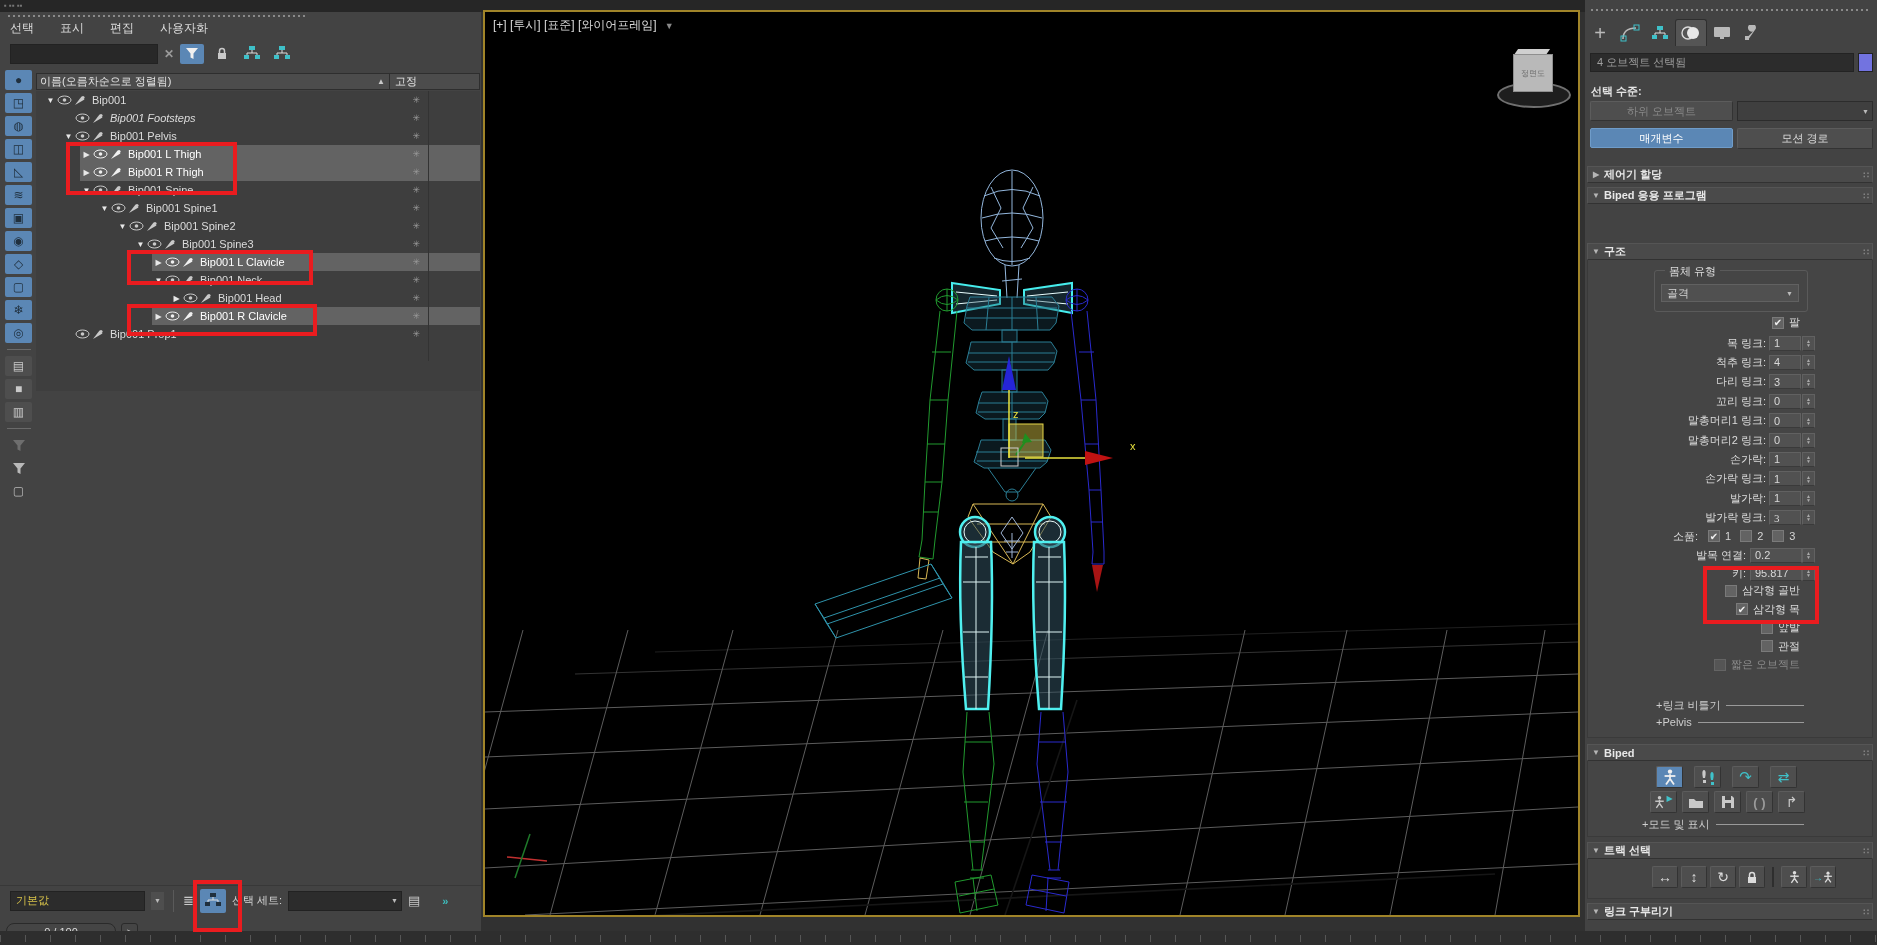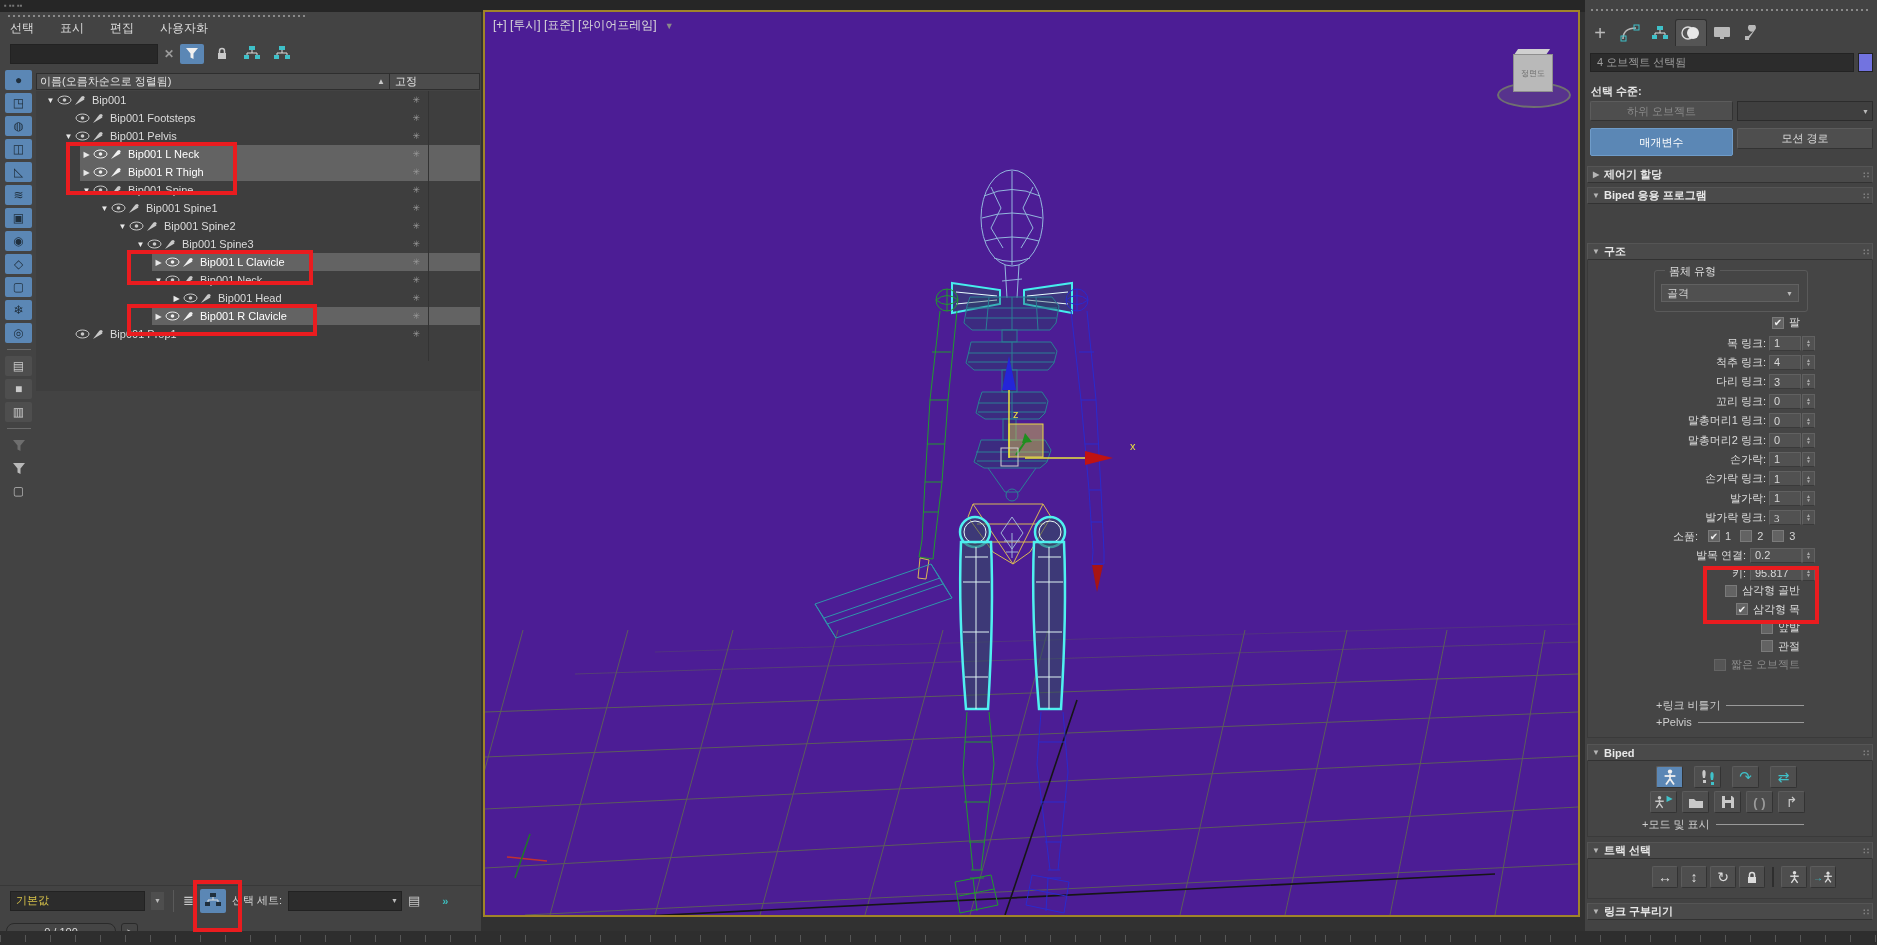--- a/index.html
+++ b/index.html
@@ -34,57 +34,57 @@
   #exp-tree{left:36px;top:79px;width:444px;height:300px;background:#3e3e3e;overflow:hidden}
   #exp-colline{left:428px;top:79px;width:1px;height:270px;background:#333}
   .trow{display:flex;align-items:center;height:18px;position:relative}
   .tindent{height:100%}
   .thl{display:flex;align-items:center;flex:1;height:100%;padding-right:4px}
   .trow.sel .thl{background:#636363;color:#fff}
   .tarrow{width:13px;font-size:8px;color:#e8e8e8;text-align:center}
   .ticon{display:flex;align-items:center;margin-right:2px}
   .tlabel{margin-left:4px;white-space:nowrap;color:#dcdcdc}
   .trow.sel .tlabel{color:#fff}
-  .tlabel.it{}
+  .tlabel.it{font-style:italic}
   .tfrozen{position:absolute;right:60px;color:#9a9a9a;font-size:9px}
   
   #exp-footer{left:0px;top:873px;width:481px;height:30px;display:flex;align-items:center;gap:6px;padding-left:10px;box-sizing:border-box;border-top:1px solid #383838}
   #preset-box{width:128px;height:18px;background:#2c2c2c;border:1px solid #222;color:#d8c34a;display:flex;align-items:center;padding-left:5px}
   .dd-arrow{width:13px;height:18px;background:#4e4e4e;color:#bbb;font-size:7px;display:flex;align-items:center;justify-content:center}
   .vsep{width:1px;height:22px;background:#5a5a5a;margin:0 3px}
   .footicon{font-size:13px;color:#c9c9c9}
   #foot-hier{width:26px;height:24px;background:#5b87b5;border-radius:2px;display:flex;align-items:center;justify-content:center}
   #selset-dd{width:112px;height:18px;background:#2c2c2c;border:1px solid #222;display:flex;align-items:center;justify-content:flex-end}
   #foot-chev{color:#3dbdbd;font-weight:bold;font-size:11px;margin-left:16px}
   #exp-time{left:0;top:906px;width:481px;height:27px;display:flex;align-items:center;gap:5px;padding-left:6px;box-sizing:border-box}
   #timebar{width:108px;height:16px;background:#454545;border:1px solid #2a2a2a;border-radius:8px;display:flex;align-items:center;justify-content:center;color:#ddd}
   #timenext{width:15px;height:15px;background:#454545;border:1px solid #2a2a2a;border-radius:3px;color:#ccc;display:flex;align-items:center;justify-content:center;font-size:9px}
   
-  #viewport{left:483px;top:10px;width:1097px;height:907px;background:#4c1d95;border:2px solid #a08429;box-sizing:border-box}
+  #viewport{left:483px;top:10px;width:1097px;height:907px;background:#000000;border:2px solid #a08429;box-sizing:border-box}
   #vp-label{left:8px;top:5px;font-size:12px;color:#dadada;display:flex;gap:8px;align-items:center}
   #vp-label .flt{color:#8a8a8a;font-size:9px}
   #viewcube{left:1012px;top:36px;width:70px;height:60px}
   #vc-ring{position:absolute;left:0px;top:34px;width:70px;height:22px;border-radius:50%;background:rgba(120,120,120,.25);border:2px solid #707070}
   #vc-face{position:absolute;left:16px;top:6px;width:38px;height:36px;background:#b9b9b9;border:1px solid #8f8f8f;display:flex;align-items:center;justify-content:center;color:#6e6e6e;font-size:8px}
   #vc-top{position:absolute;left:19px;top:1px;width:32px;height:6px;background:#d0d0d0;transform:skewX(-35deg)}
   
   #rightpanel{left:1585px;top:0;width:292px;height:945px;background:#434343}
   #rp-toolbar{left:0px;top:16px;width:292px;height:30px;display:flex;align-items:flex-end}
   .rp-tool{width:30px;height:26px;display:flex;align-items:center;justify-content:center;color:#b9b9b9;font-size:18px}
   .rp-tool.seltab{background:#555;border:1px solid #2f2f2f;border-bottom:none;border-radius:3px 3px 0 0}
   #rp-namerow{left:5px;top:53px;width:286px;height:19px;display:flex;gap:4px}
   #rp-name{width:264px;height:19px;background:#2c2c2c;border:1px solid #232323;box-sizing:border-box;color:#9f9f9f;display:flex;align-items:center;padding-left:6px}
   #rp-swatch{width:15px;height:19px;border:1px solid #222;box-sizing:border-box}
   #rp-sellevel{left:6px;top:84px;font-weight:bold;color:#e4e4e4}
   .rp-btn{height:20px;display:flex;align-items:center;justify-content:center;background:#4e4e4e;border:1px solid #5c5c5c;border-bottom-color:#333;border-right-color:#333;box-sizing:border-box;border-radius:2px;color:#dcdcdc}
   .rp-btn.disabled{color:#8a8a8a}
   .rp-btn.blue{background:#5b87b5;color:#fff;border-color:#6f9cc9}
   #rp-subobj{left:5px;top:101px;width:143px}
   #rp-seldd{left:152px;top:101px;width:136px;height:20px;background:#3f3f3f;border:1px solid #2c2c2c;box-sizing:border-box;display:flex;align-items:center;justify-content:flex-end}
-  #rp-tab-param{left:5px;top:128px;width:143px;height:28px}
+  #rp-tab-param{left:5px;top:128px;width:143px;height:20px}
   #rp-tab-motion{left:152px;top:128px;width:136px;height:21px}
   .rollhead{position:absolute;left:2px;width:286px;height:17px;background:#4a4a4a;border:1px solid #555;border-bottom-color:#323232;box-sizing:border-box;display:flex;align-items:center;font-weight:bold;color:#e8e8e8}
   .rollhead .ra{width:16px;text-align:center;font-size:8px;color:#b5b5b5}
   .rollhead .grip{position:absolute;right:4px;color:#8a8a8a;font-size:9px;letter-spacing:-1px}
   .rollbody{position:absolute;left:2px;width:286px;background:#454545;border:1px solid #3a3a3a;border-top:none;box-sizing:border-box}
   .srow{position:absolute;height:16px;display:flex;align-items:center;width:286px}
   .slabel{position:absolute;right:108px;left:0;text-align:right;color:#dcdcdc}
   .spinbox{position:absolute;left:181px;width:32px;height:15px;background:#515151;border:1px solid #616161;border-bottom-color:#3a3a3a;box-sizing:border-box;color:#d8d8d8;display:flex;align-items:center;padding-left:4px}
   .spinarr{position:absolute;left:214px;width:13px;height:15px;display:flex;flex-direction:column;align-items:center;justify-content:center;color:#aaa;font-size:5px;line-height:4px;background:#515151;border:1px solid #616161;border-bottom-color:#3a3a3a;box-sizing:border-box}
   .cb{width:12px;height:12px;background:#636363;border:1px solid #7a7a7a;box-sizing:border-box;display:flex;align-items:center;justify-content:center;font-size:10px;color:#f0f0f0;margin-right:5px}
@@ -286,21 +286,21 @@
               <ellipse cx="7.5" cy="5" rx="6.5" ry="4" fill="none" stroke="#f0f0f0"></ellipse>
               <circle cx="7.5" cy="5" r="1.8" fill="#f0f0f0"></circle>
             </svg>
           </span>
           <span class="ticon">
             <svg width="12" height="12" viewBox="0 0 12 12">
               <path d="M1,11 L7.5,2.5 L10.5,5.5 Z" fill="#f0f0f0"></path>
               <circle cx="9" cy="3.5" r="1.6" fill="#f0f0f0"></circle>
             </svg>
           </span>
-          <span class="tlabel">Bip001 L Neck</span>
+          <span class="tlabel">Bip001 L Thigh</span>
           <span class="tfrozen">✳</span>
         </span>
       </div>
       <div class="trow sel">
         <span class="tindent" style="width:44px"></span>
         <span class="thl">
           <span class="tarrow">▶</span>
           <span class="ticon">
             <svg width="15" height="10" viewBox="0 0 15 10">
               <ellipse cx="7.5" cy="5" rx="6.5" ry="4" fill="none" stroke="#f0f0f0"></ellipse>

